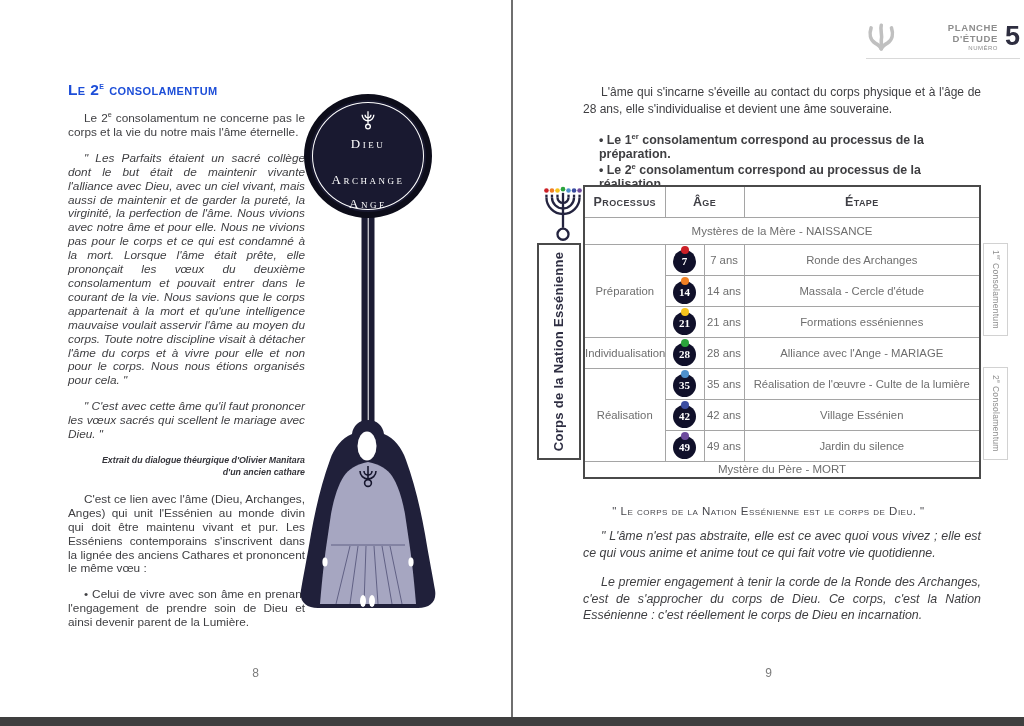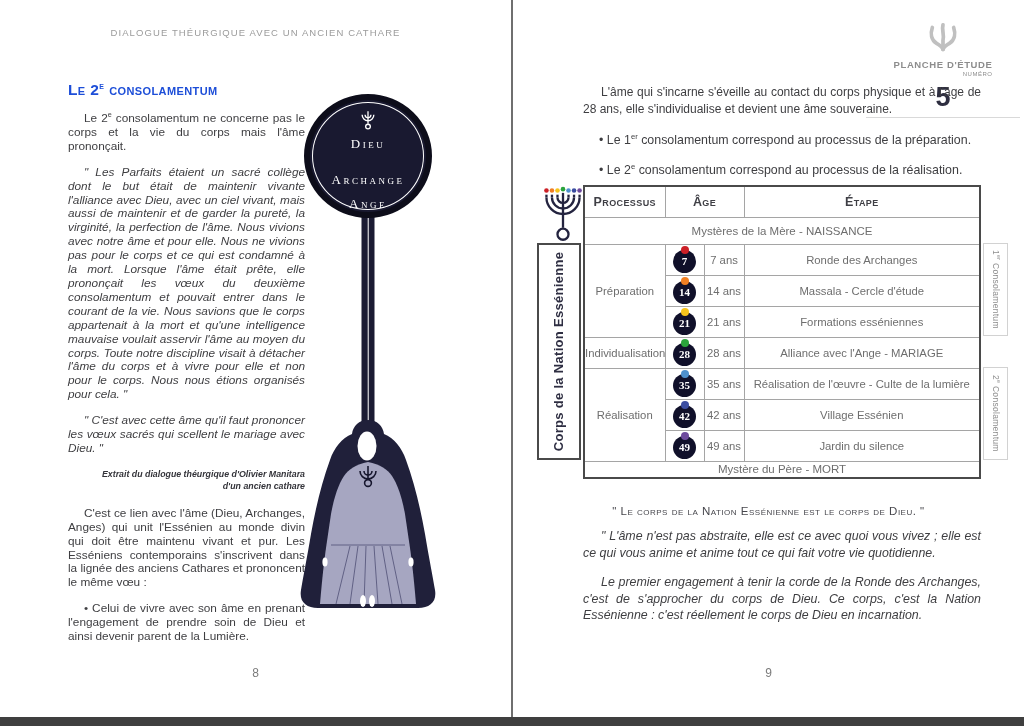--- a/index.html
+++ b/index.html
@@ -34,30 +34,30 @@
   .med-glyph { margin-top:9px; }
   .med-line { font-family:"Liberation Serif", serif; font-variant:small-caps; color:#fff;
               font-size:13px; letter-spacing:2.5px; }
   .med-line.l1 { margin-top:5px; } .med-line.l2 { margin-top:20px; } .med-line.l3 { margin-top:8px; }
   .stem { position:absolute; left:50%; transform:translateX(-50%); top:123px; width:13px; height:212px; background:#1b1b33; }
   .stem:after { content:''; position:absolute; left:50%; transform:translateX(-50%); top:0; width:1.6px; height:100%; background:#fff; }
   .figure-svg { position:absolute; left:0; top:324px; }
 
   
   .planche { position:absolute; top:20px; left:353px; width:154px; }
-  .planche-row { display:flex; align-items:center; justify-content:flex-end; gap:7px;flex-direction:column; }
+  .planche-row { display:flex; align-items:center; justify-content:flex-end; gap:7px; }
   .planche-text { text-align:right; color:#8d8d8d; }
   .planche-title { font-size:9.5px; font-weight:bold; letter-spacing:.6px; }
   .planche-sub { font-size:6px; letter-spacing:.5px; margin-top:1px; }
   .planche-num { font-size:27px; font-weight:bold; color:#2e2e40; line-height:1; }
   .planche-rule { margin-top:6px; height:1px; background:#d9d9d9; }
 
   .rp-intro { position:absolute; left:70px; top:84px; width:398px; text-align:justify; text-indent:18px;
               font-size:12px; line-height:17px; color:#3e3e41; }
-  .rp-bullet { position:absolute; left:86px; width:390px; font-size:12.4px; color:#3e3e41; }
+  .rp-bullet { position:absolute; left:86px; width:390px; font-size:12.4px; color:#3e3e41;font-weight:bold; }
   .rp-b1 { top:133px; } .rp-b2 { top:163px; }
 
   
   .menorah-icon { position:absolute; left:27px; top:183px; }
   .vstrip-left { position:absolute; left:24px; top:243px; width:44px; height:217px;
                  border:2px solid #4a4a4a; display:flex; align-items:center; justify-content:center; background:#fff; }
   .vstrip-left span { transform:rotate(-90deg); white-space:nowrap; font-weight:bold; font-size:13px;
                       letter-spacing:.3px; color:#2e2e42; }
   .etapes { position:absolute; left:70px; top:185px; border-collapse:collapse; table-layout:fixed; width:396px;
             color:#6e6e6e; background:#fff; border:2px solid #4a4a4a; }
@@ -80,26 +80,25 @@
   .rp-quote { position:absolute; left:0; top:505px; width:100%; text-align:center; font-variant:small-caps;
               font-size:11.5px; letter-spacing:.5px; color:#47474d; }
   .rp-para { position:absolute; left:70px; width:398px; text-align:justify; text-indent:18px;
              font-style:italic; font-size:12.4px; line-height:16.5px; color:#3e3e41; }
   .rp-p1 { top:528px; } .rp-p2 { top:574px; }
 </style>
 </head>
 <body>
 
 <div class="page page-left">
-  <div class="running-head">DIALOGUE THÉURGIQUE AVEC UN ANCIEN CATHARE</div>
 
   <div class="lp-title"><span>Le 2</span><sup>e</sup><span> consolamentum</span></div>
 
   <div class="lp-col">
-    <p class="indent"><span>Le 2</span><sup class="sup">e</sup><span> consolamentum ne concerne pas le corps et la vie du corps mais l'âme prononçait.</span></p>
+    <p class="indent"><span>Le 2</span><sup class="sup">e</sup><span> consolamentum ne concerne pas le corps et la vie du notre mais l'âme éternelle.</span></p>
     <p class="indent ital">" Les Parfaits étaient un sacré collège dont le but était de maintenir vivante l'alliance avec Dieu, avec un ciel vivant, mais aussi de maintenir et de garder la pureté, la virginité, la perfection de l'âme. Nous vivions avec notre âme et pour elle. Nous ne vivions pas pour le corps et ce qui est condamné à la mort. Lorsque l'âme était prête, elle prononçait les vœux du deuxième consolamentum et pouvait entrer dans le courant de la vie. Nous savions que le corps appartenait à la mort et qu'une intelligence mauvaise voulait asservir l'âme au moyen du corps. Toute notre discipline visait à détacher l'âme du corps et à vivre pour elle et non pour le corps. Nous nous étions organisés pour cela. "</p>
     <p class="indent ital">" C'est avec cette âme qu'il faut prononcer les vœux sacrés qui scellent le mariage avec Dieu. "</p>
     <p class="attribution">Extrait du dialogue théurgique d'Olivier Manitara d'un ancien cathare</p>
     <p class="indent">C'est ce lien avec l'âme (Dieu, Archanges, Anges) qui unit l'Essénien au monde divin qui doit être maintenu vivant et pur. Les Esséniens contemporains s'inscrivent dans la lignée des anciens Cathares et prononcent le même vœu :</p>
     <p class="indent">• Celui de vivre avec son âme en prenant l'engagement de prendre soin de Dieu et ainsi devenir parent de la Lumière.</p>
   </div>
 
   <div class="illus">
     <div class="stem"></div>
     <div class="med-circle">

